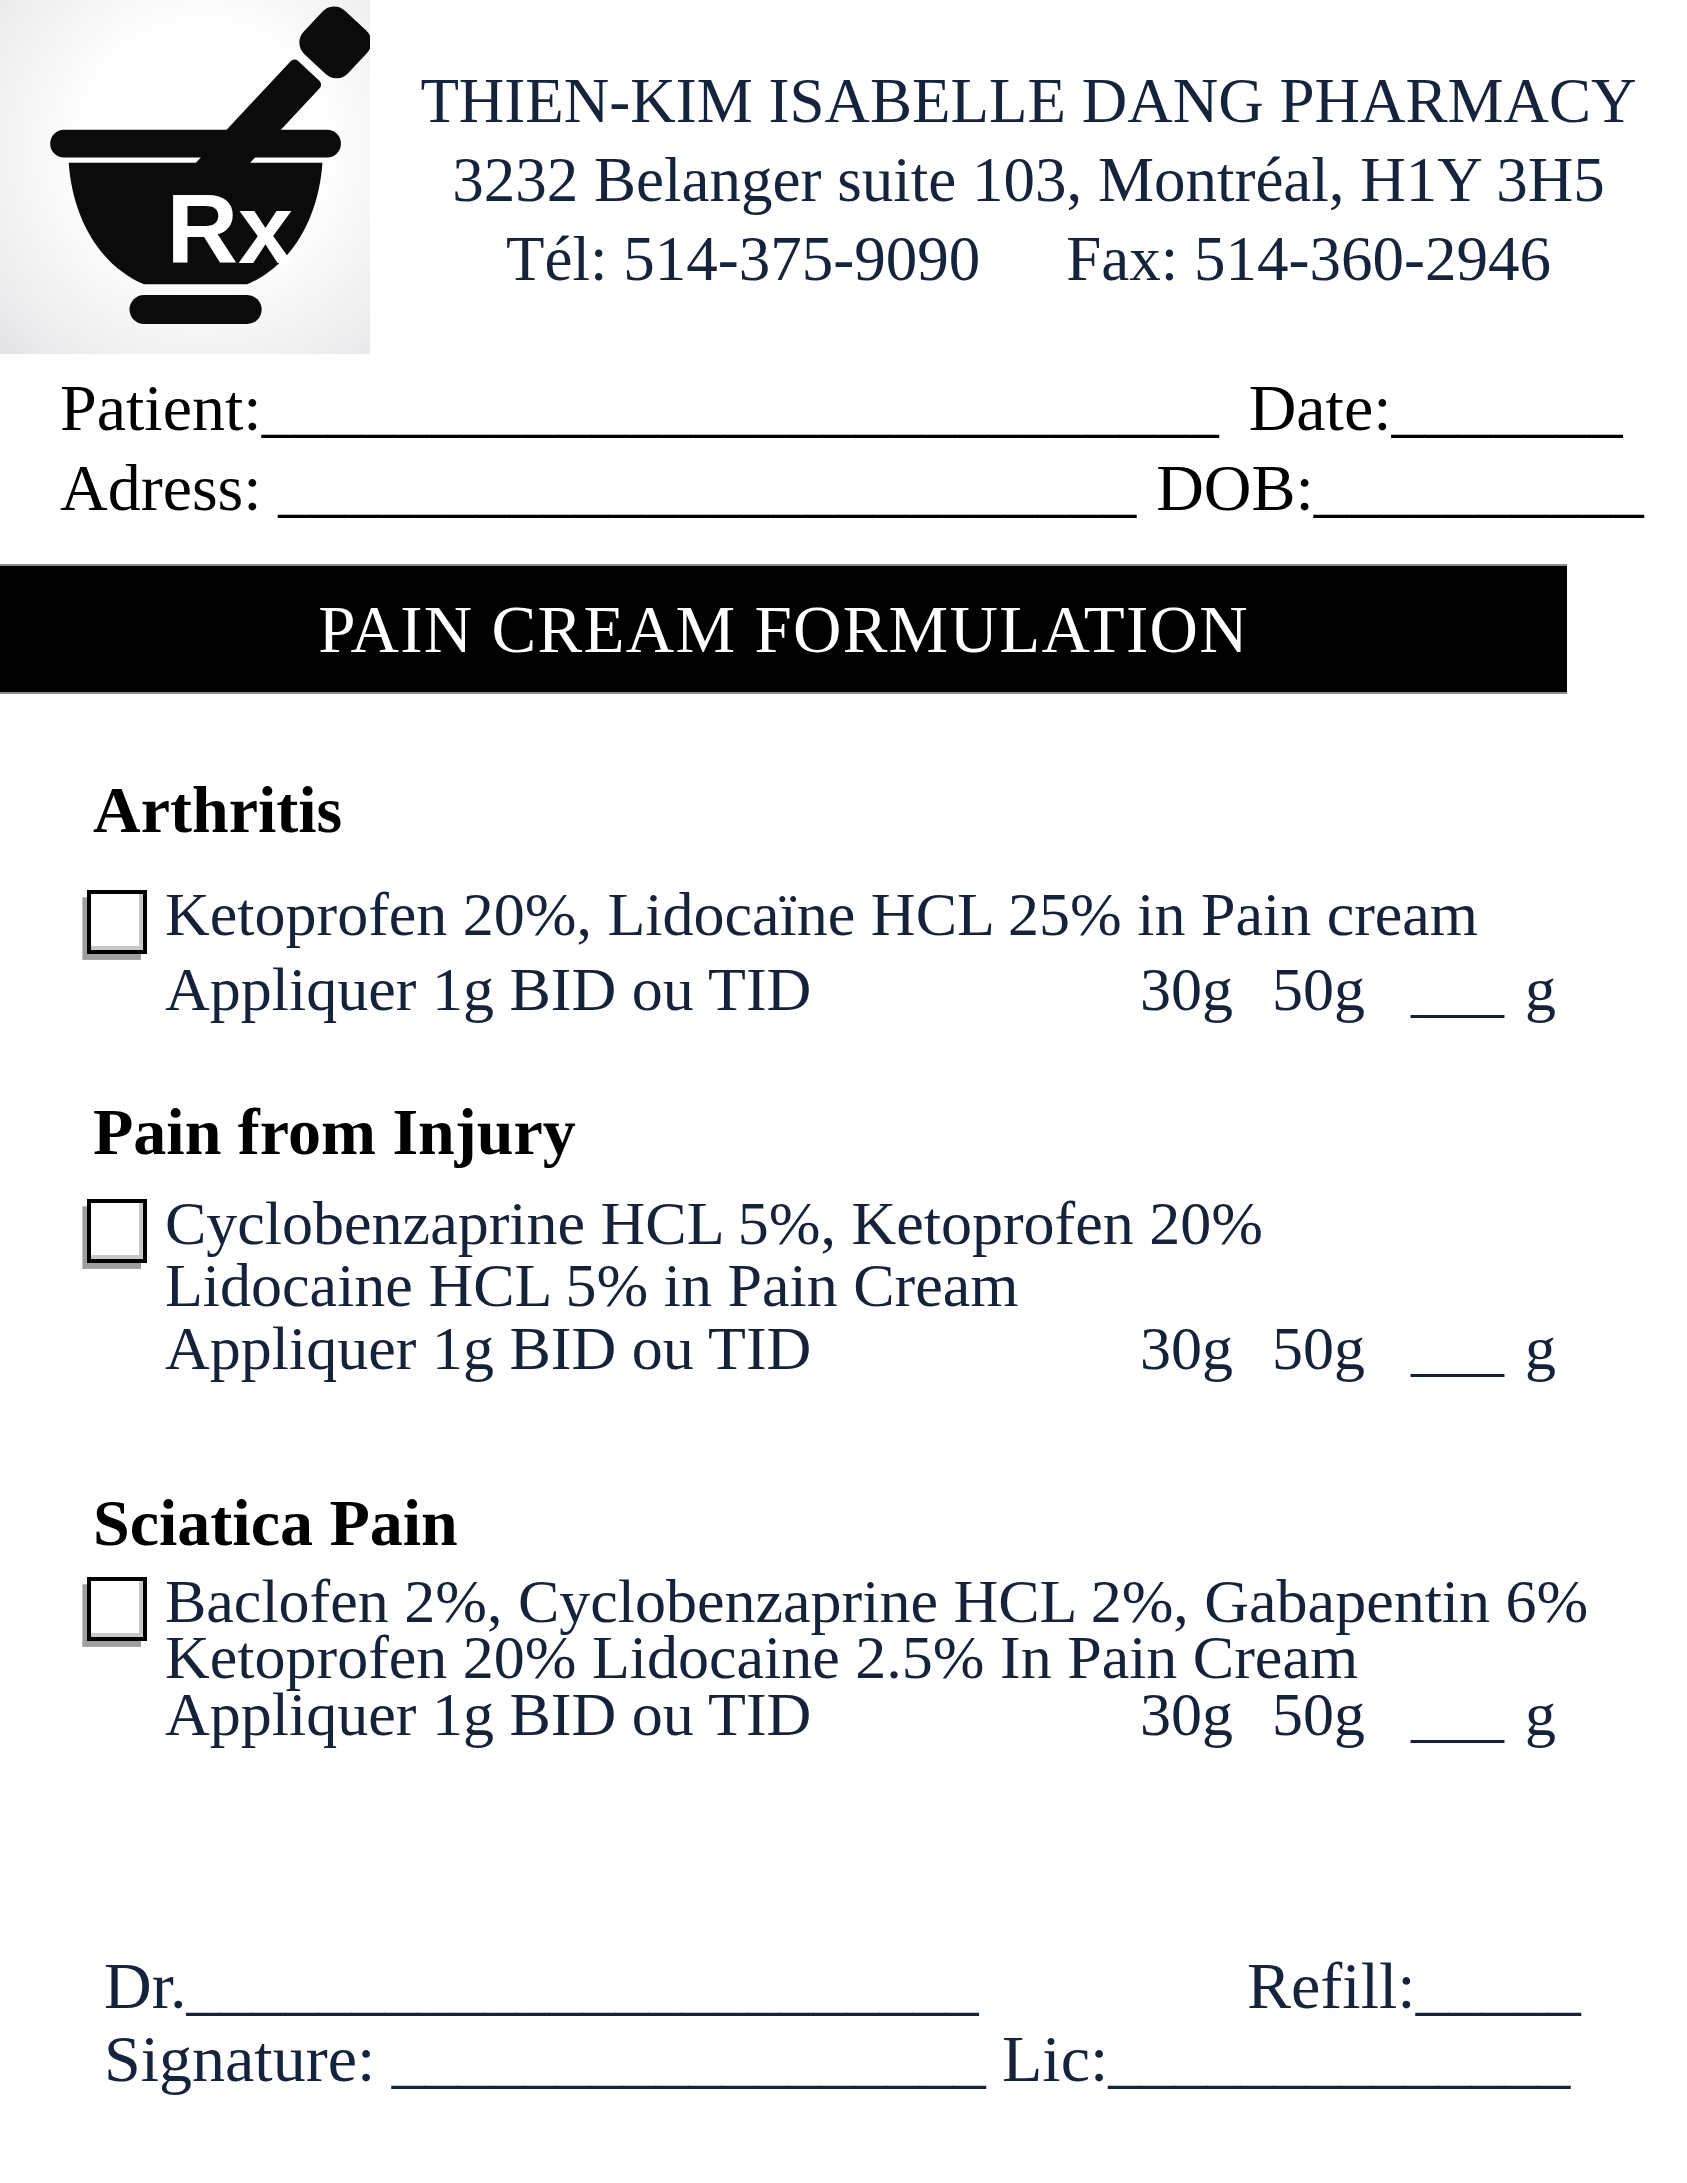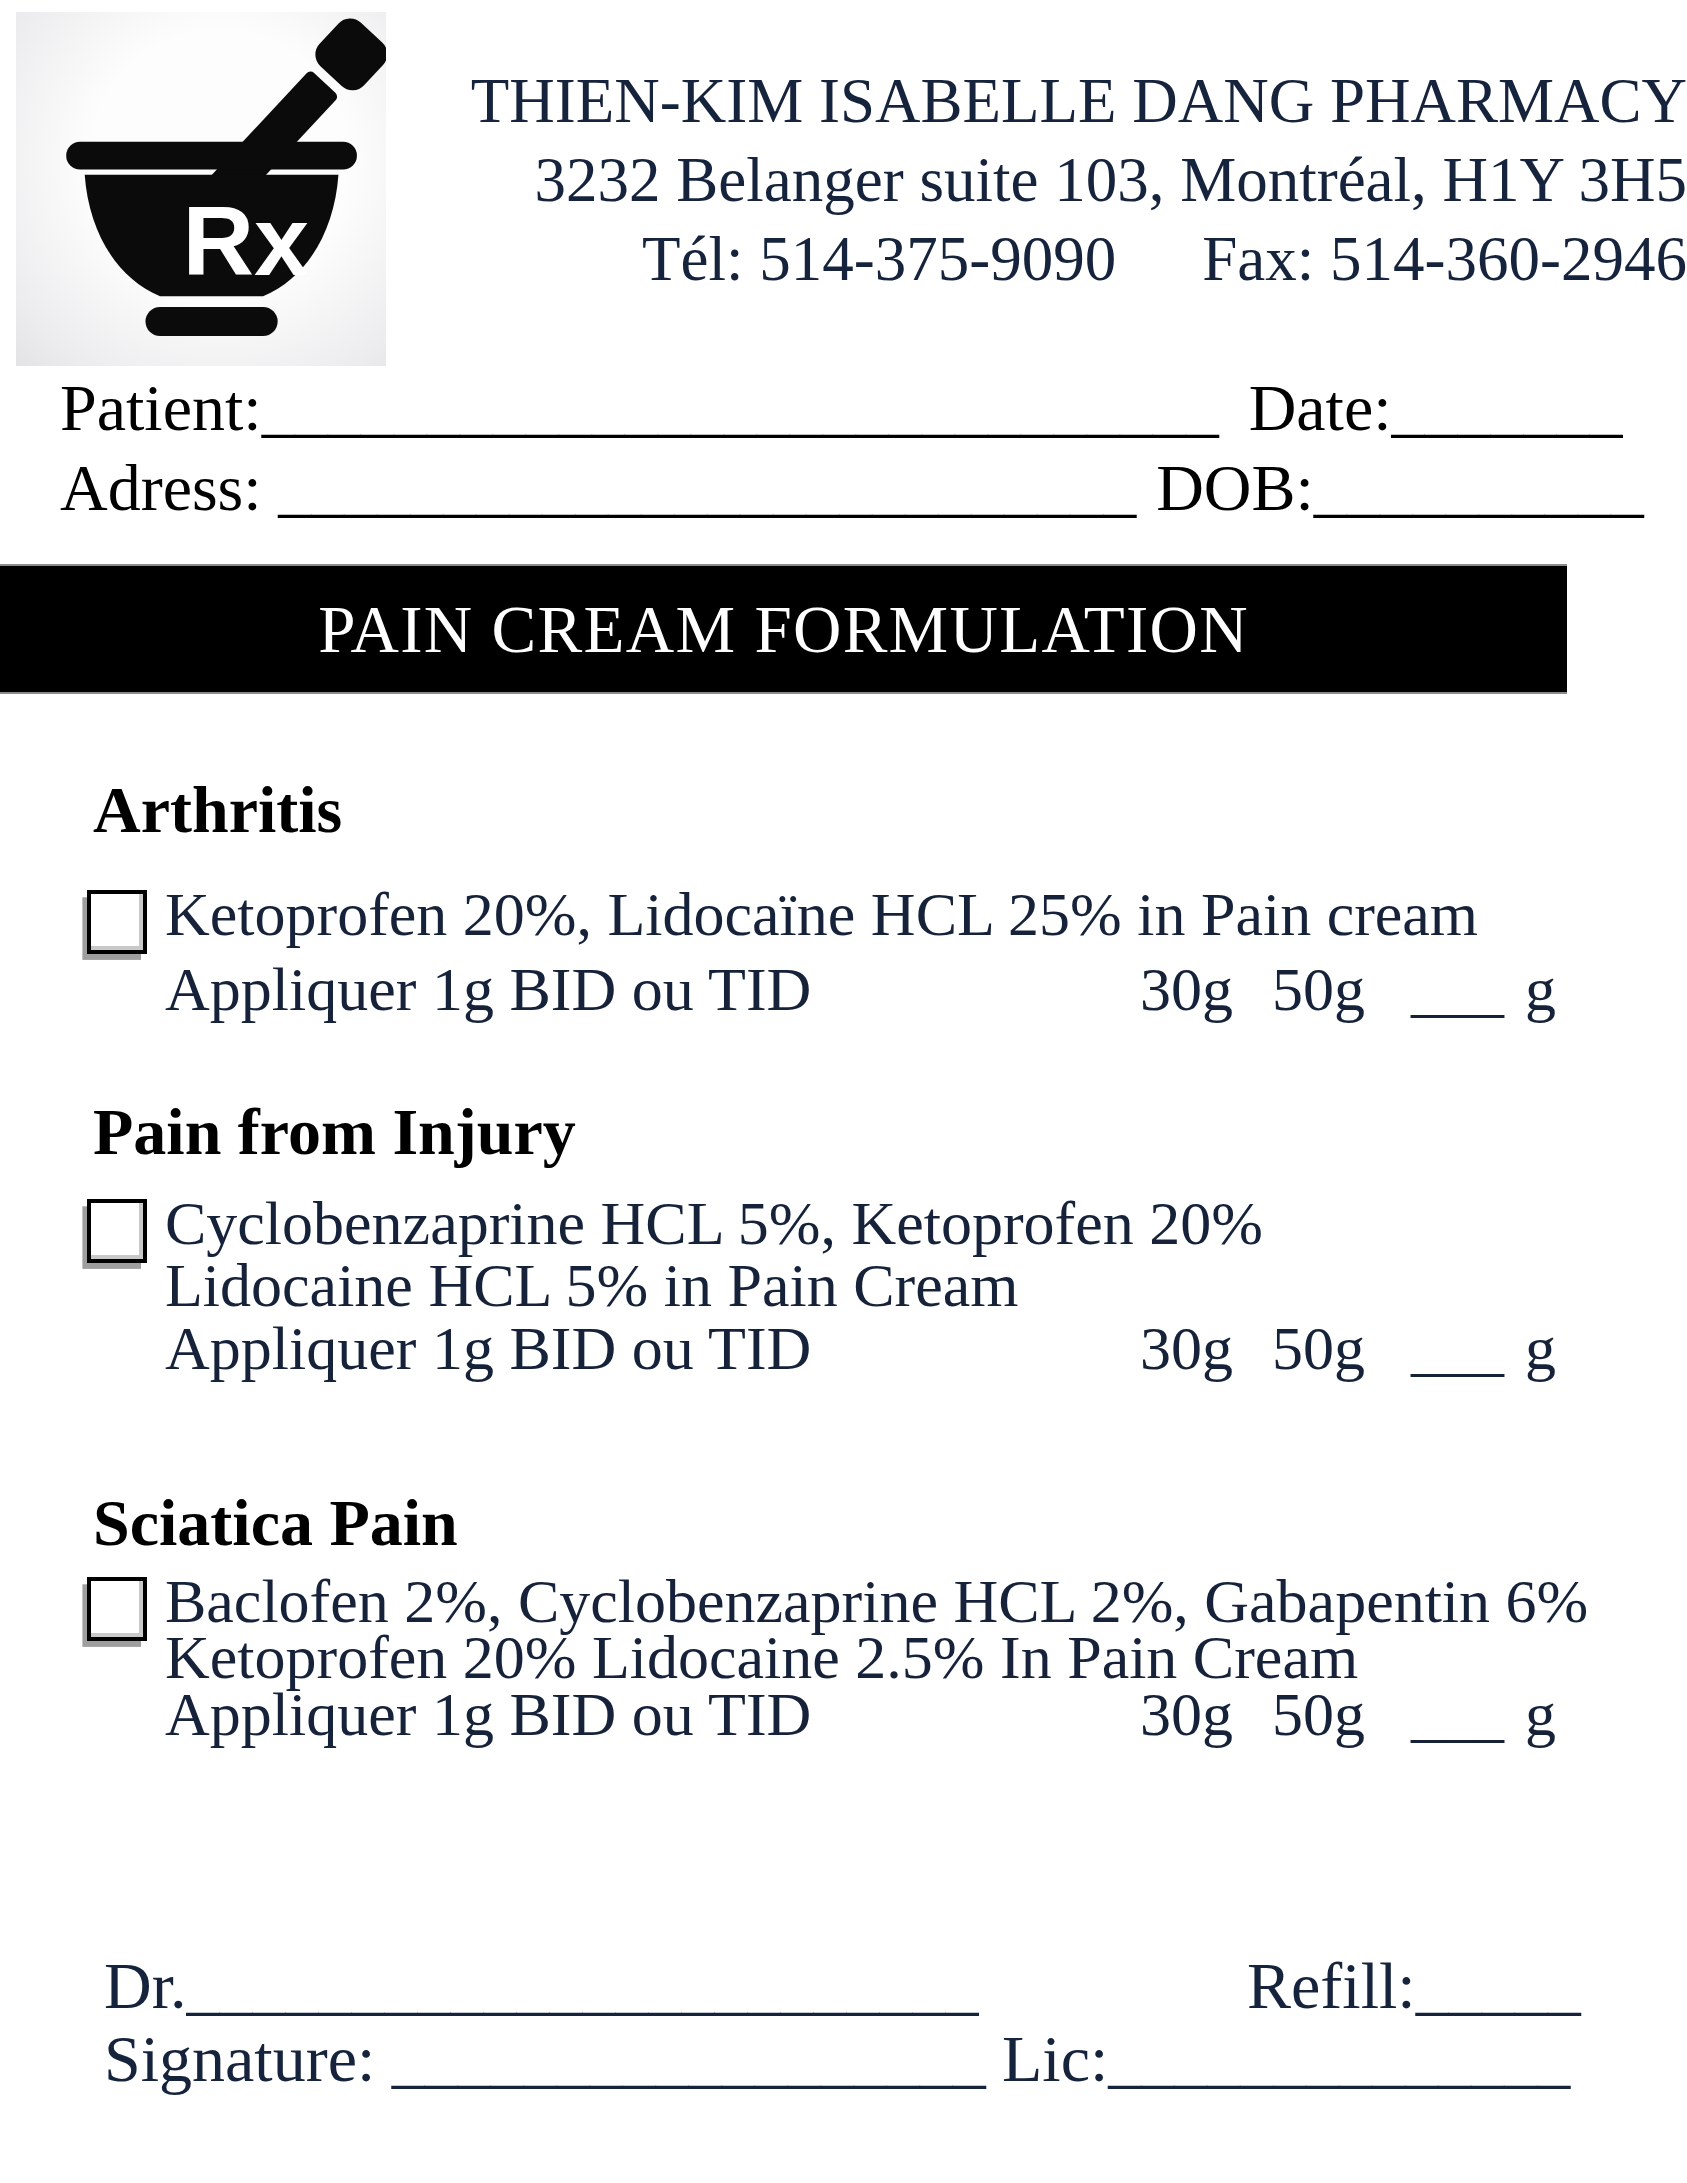--- a/index.html
+++ b/index.html
@@ -1,23 +1,23 @@
 <!DOCTYPE html>
 <html style="font-size:10.6px"><head>
 <meta charset="utf-8">
 <style>
   html,body{margin:0;padding:0;background:#ffffff;}
   .page{position:relative;width:1687px;height:2183px;background:#ffffff;overflow:hidden;
         font-family:"Liberation Serif", serif;}
   
-  .logo{position:absolute;left:0;top:12px;width:370px;height:354px;
-        background:radial-gradient(ellipse at 55% 42%, #fdfdfd 45%, #ececee 85%, #e3e3e6 100%);margin-left:16px;}
+  .logo{position:absolute;left:0;top:0;width:370px;height:354px;
+        background:radial-gradient(ellipse at 55% 42%, #fdfdfd 45%, #ececee 85%, #e3e3e6 100%);}
   .logo svg{position:absolute;left:0;top:0;}
   
-  .header{position:absolute;left:370px;right:0;top:62px;text-align:right;color:#16233c;}
+  .header{position:absolute;left:370px;right:0;top:62px;text-align:center;color:#16233c;}
   .header .hline{font-size:63px;line-height:79px;white-space:nowrap;}
   .fax-span{margin-left:86px;}
   
   .prow{position:absolute;left:60px;right:26.5px;color:#000;font-size:66px;line-height:78px;white-space:nowrap;margin-top:18px;}
   .prow.r1{top:351px;}
   .prow.r2{top:431px;}
   .gap-date{margin-left:30px;}
   .gap-dob{margin-left:20px;}
   
   .banner{position:absolute;left:0;top:564px;width:1567px;height:130px;background:#000000;

